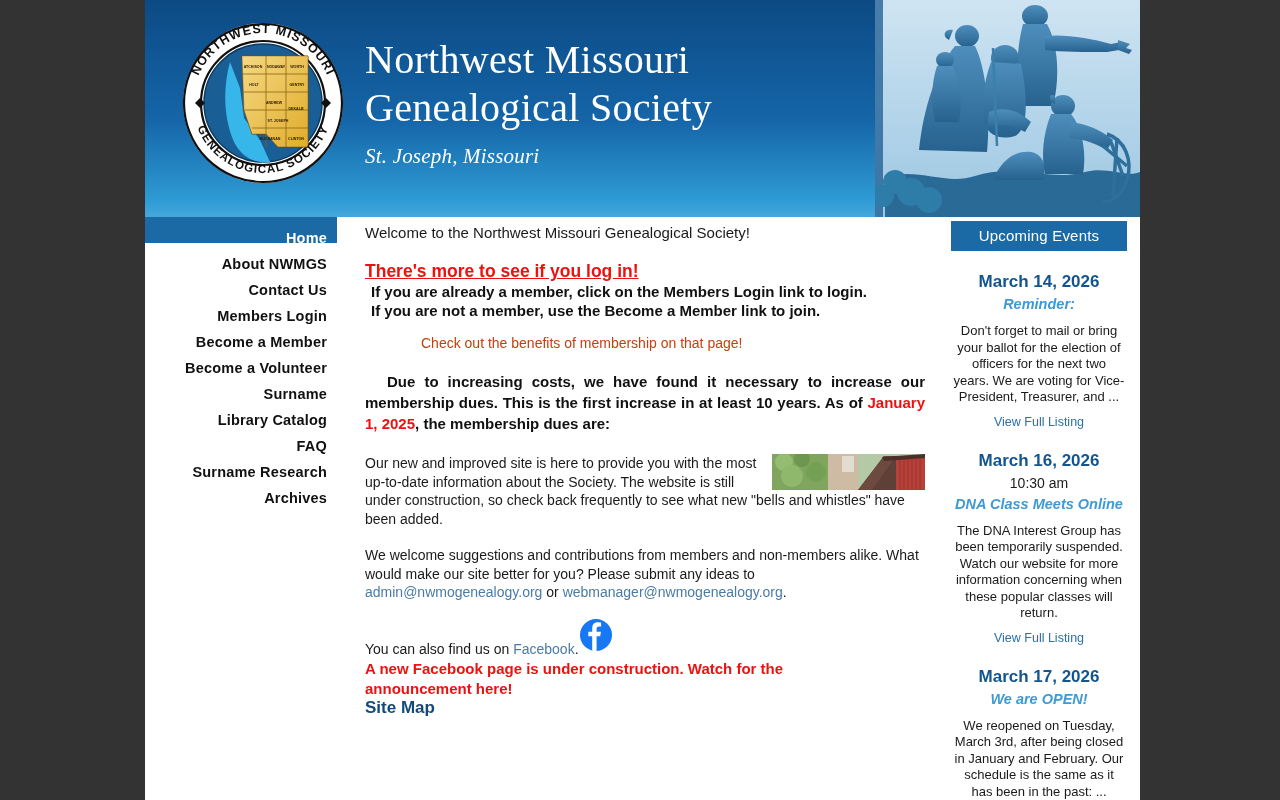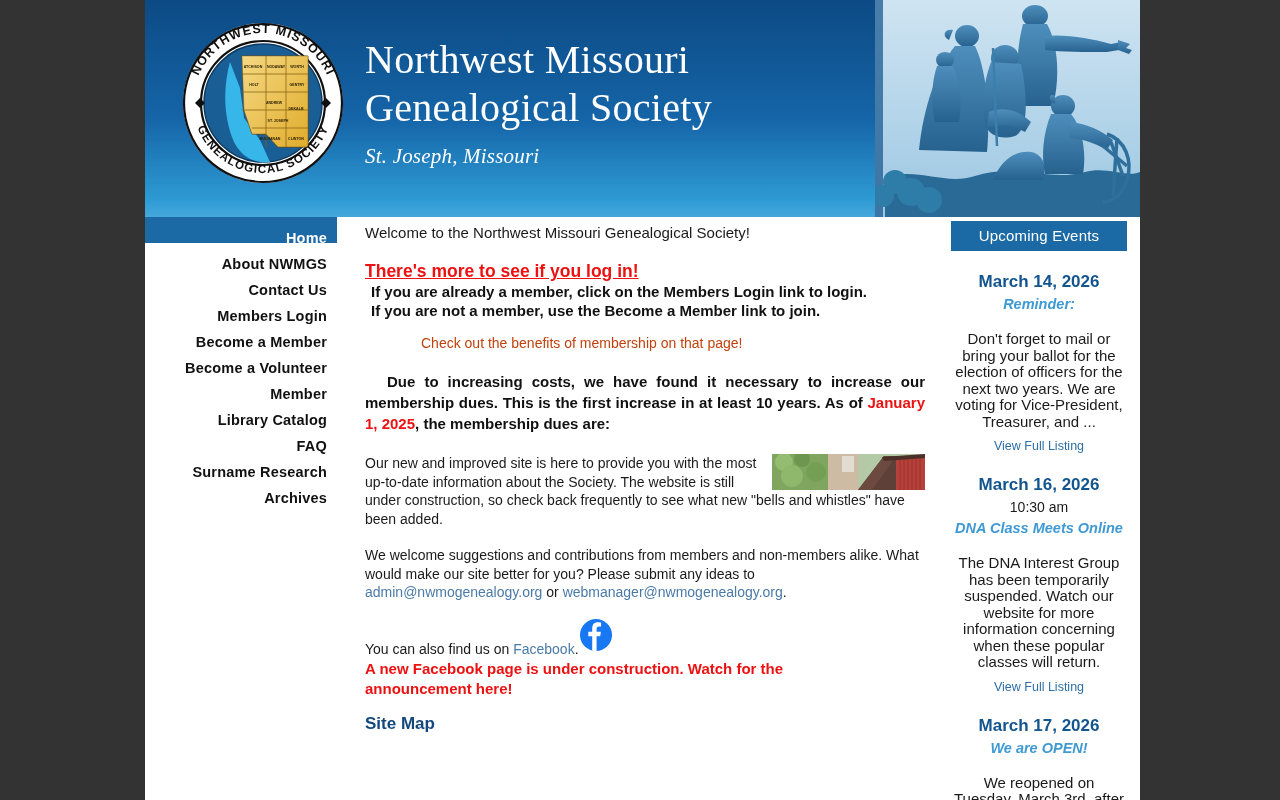--- a/index.html
+++ b/index.html
@@ -212,21 +212,20 @@
     height: 32px;
   }
   .fb-red {
     color: #ee1111;
     font-weight: bold;
     font-size: 15px;
     line-height: 19px;
     margin-top: 1px;
   }
   .sitemap {
-    margin-top: 16px;
     color: #13487d;
     font-weight: bold;
     font-size: 17px;
   }
 
   
   .events {
     position: absolute;
     left: 800px;
     top: 0;
@@ -261,23 +260,23 @@
   .event-title {
     color: #3f9ad4;
     font-weight: bold;
     font-style: italic;
     font-size: 14.5px;
     line-height: 19px;
     margin-top: 2px;
   }
   .event-desc {
     color: #1a1a1a;
-    font-size: 15px;
+    font-size: 13px;
     line-height: 16.5px;
-    margin-top: 17px;
+    margin-top: 9px;
   }
   .event-link {
     display: inline-block;
     margin-top: 9px;
     color: #2d6fa6;
     font-size: 12.5px;
     cursor: pointer;
   }
 </style>
 </head>
@@ -417,21 +416,21 @@
 
   <div class="body-area">
 
     <nav class="sidebar">
       <a class="nav-item active">Home</a>
       <a class="nav-item">About NWMGS</a>
       <a class="nav-item">Contact Us</a>
       <a class="nav-item">Members Login</a>
       <a class="nav-item">Become a Member</a>
       <a class="nav-item">Become a Volunteer</a>
-      <a class="nav-item">Member</a>
+      <a class="nav-item">Surname</a>
       <a class="nav-item">Library Catalog</a>
       <a class="nav-item">FAQ</a>
       <a class="nav-item">Surname Research</a>
       <a class="nav-item">Archives</a>
     </nav>
 
     <main class="main">
 
       <div class="welcome-line">Welcome to the Northwest Missouri Genealogical Society!</div>
 

